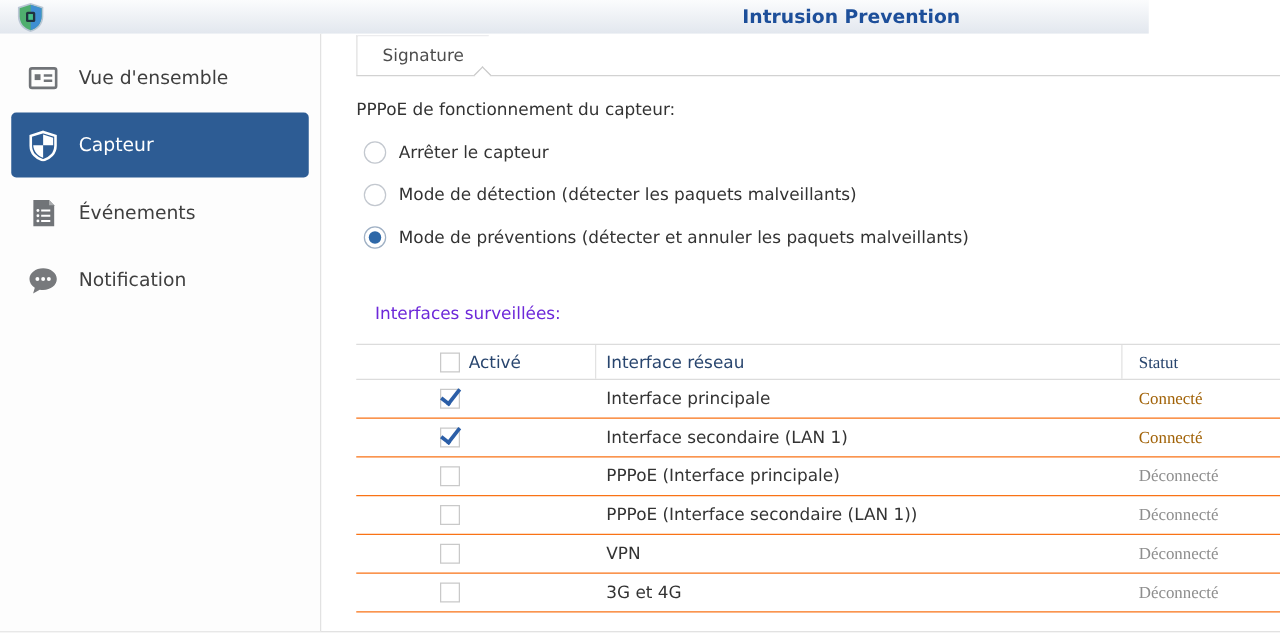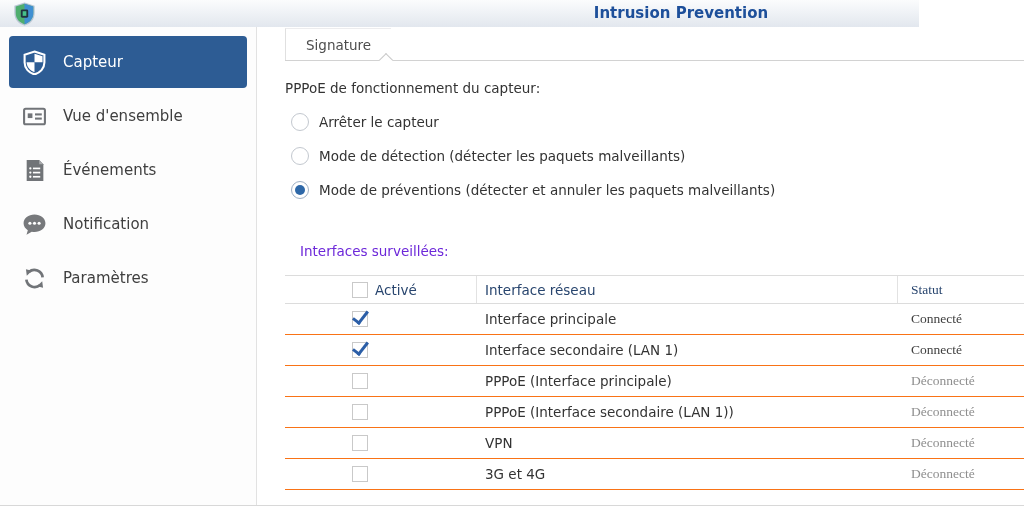--- a/index.html
+++ b/index.html
@@ -54,58 +54,58 @@
   .tr { height:31px; border-bottom:1px solid #f97316; color:#333; }
   .td-check { width:192px; display:flex; align-items:center; flex:0 0 auto; align-self:stretch; }
   .td-iface { width:421px; padding-left:8px; flex:0 0 auto; align-self:stretch; display:flex; align-items:center; }
   .td-status { flex:1 1 auto; padding-left:13px; align-self:stretch; display:flex; align-items:center;font-family:Liberation Serif, serif; }
   .thead .td-check, .thead .td-iface { border-right:1px solid #e2e2e2; }
   .checkbox { width:16px; height:16px; margin-left:67px; background:#fff; border:1px solid #c9c9c9;
               position:relative; flex:0 0 auto; cursor:pointer; }
   .col-label { margin-left:7px; }
   .checkbox.checked::after { content:""; position:absolute; left:3px; top:-4px; width:6px; height:13px;
               border-right:3px solid #2b5ea7; border-bottom:3px solid #2b5ea7; transform:rotate(38deg); }
-  .td-status.green { color:#404040; }
+  .td-status.green { color:#a16207; }
   .td-status.gray  { color:#8e8e8e; }
 </style>
 </head>
 <body>
 
 <div class="window">
 
   <div class="header">
     <svg class="app-icon" viewBox="0 0 24 26">
       <path d="M12 0.5 L23 4 V12 C23 19 18.3 24 12 25.6 C5.7 24 1 19 1 12 V4 Z" fill="#b9c6d4"></path>
       <path d="M12 2 L21.5 5 V12 C21.5 18 17.5 22.6 12 24 C6.5 22.6 2.5 18 2.5 12 V5 Z" fill="#4fae6e"></path>
       <path d="M12 2 L21.5 5 V12 C21.5 18 17.5 22.6 12 24 Z" fill="#3f8fd2"></path>
       <rect x="8" y="8" width="8" height="9" rx="1.5" fill="#20333f"></rect>
       <rect x="10" y="10" width="4" height="5" fill="#46c08a"></rect>
     </svg>
     <div class="header-title">Intrusion Prevention</div>
   </div>
 
   <div class="sidebar">
 
-    <div class="side-item selected">
-      <svg class="sicon" viewBox="0 0 24 24">
-        <path d="M12 1.5 L21.5 4.5 V12 C21.5 17.8 17.3 22 12 23.4 C6.7 22 2.5 17.8 2.5 12 V4.5 Z" fill="none" stroke="#ffffff" stroke-width="2"></path>
-        <path d="M12 3.5 L19.7 6 V11.8 H12 Z" fill="#ffffff"></path>
-        <path d="M12 11.8 V21.4 C8 20 4.6 16.6 4.4 11.8 Z" fill="#ffffff"></path>
-      </svg>
-      <span>Capteur</span>
-    </div>
-
     <div class="side-item">
       <svg class="sicon" viewBox="0 0 24 24">
         <rect x="2" y="4.5" width="20" height="15" rx="1.5" fill="none" stroke="#717478" stroke-width="2"></rect>
         <rect x="5.5" y="9" width="4.5" height="4.5" fill="#717478"></rect>
         <line x1="12.5" y1="10" x2="19" y2="10" stroke="#717478" stroke-width="2"></line>
         <line x1="12.5" y1="14" x2="19" y2="14" stroke="#717478" stroke-width="2"></line>
       </svg>
       <span>Vue d'ensemble</span>
+    </div>
+
+    <div class="side-item selected">
+      <svg class="sicon" viewBox="0 0 24 24">
+        <path d="M12 1.5 L21.5 4.5 V12 C21.5 17.8 17.3 22 12 23.4 C6.7 22 2.5 17.8 2.5 12 V4.5 Z" fill="none" stroke="#ffffff" stroke-width="2"></path>
+        <path d="M12 3.5 L19.7 6 V11.8 H12 Z" fill="#ffffff"></path>
+        <path d="M12 11.8 V21.4 C8 20 4.6 16.6 4.4 11.8 Z" fill="#ffffff"></path>
+      </svg>
+      <span>Capteur</span>
     </div>
 
     <div class="side-item">
       <svg class="sicon" viewBox="0 0 24 24">
         <path d="M4.5 2 H16.5 L20.5 6 V22 H4.5 Z" fill="#717478"></path>
         <path d="M16.5 2 L20.5 6 H16.5 Z" fill="#a9abad"></path>
         <circle cx="8" cy="10" r="1.1" fill="#fff"></circle>
         <circle cx="8" cy="14" r="1.1" fill="#fff"></circle>
         <circle cx="8" cy="18" r="1.1" fill="#fff"></circle>
         <line x1="10.5" y1="10" x2="17.5" y2="10" stroke="#fff" stroke-width="1.6"></line>
@@ -118,29 +118,20 @@
     <div class="side-item">
       <svg class="sicon" viewBox="0 0 24 24">
         <path d="M12 2.5 C6.2 2.5 1.5 6.2 1.5 10.8 C1.5 13.5 3.1 15.9 5.6 17.4 L4.3 21.8 L9.4 19 C10.2 19.1 11.1 19.2 12 19.2 C17.8 19.2 22.5 15.5 22.5 10.8 C22.5 6.2 17.8 2.5 12 2.5 Z" fill="#77797c"></path>
         <circle cx="7.6" cy="10.8" r="1.5" fill="#fff"></circle>
         <circle cx="12" cy="10.8" r="1.5" fill="#fff"></circle>
         <circle cx="16.4" cy="10.8" r="1.5" fill="#fff"></circle>
       </svg>
       <span>Notification</span>
     </div>
 
-    <div class="side-item">
-      <svg class="sicon" viewBox="0 0 24 24">
-        <path d="M19.8 11 A8 8 0 0 0 6.6 5.8" fill="none" stroke="#717478" stroke-width="2.6"></path>
-        <polygon points="3.8,3.2 9.6,4.6 4.6,9.4" fill="#717478"></polygon>
-        <path d="M4.2 13 A8 8 0 0 0 17.4 18.2" fill="none" stroke="#717478" stroke-width="2.6"></path>
-        <polygon points="20.2,20.8 14.4,19.4 19.4,14.6" fill="#717478"></polygon>
-      </svg>
-      <span>Paramètres</span>
-    </div>
 
   </div>
 
   <div class="main">
 
     <div class="tabbar">
       <div class="tab">Signature</div>
       <div class="notch"></div>
     </div>
 

